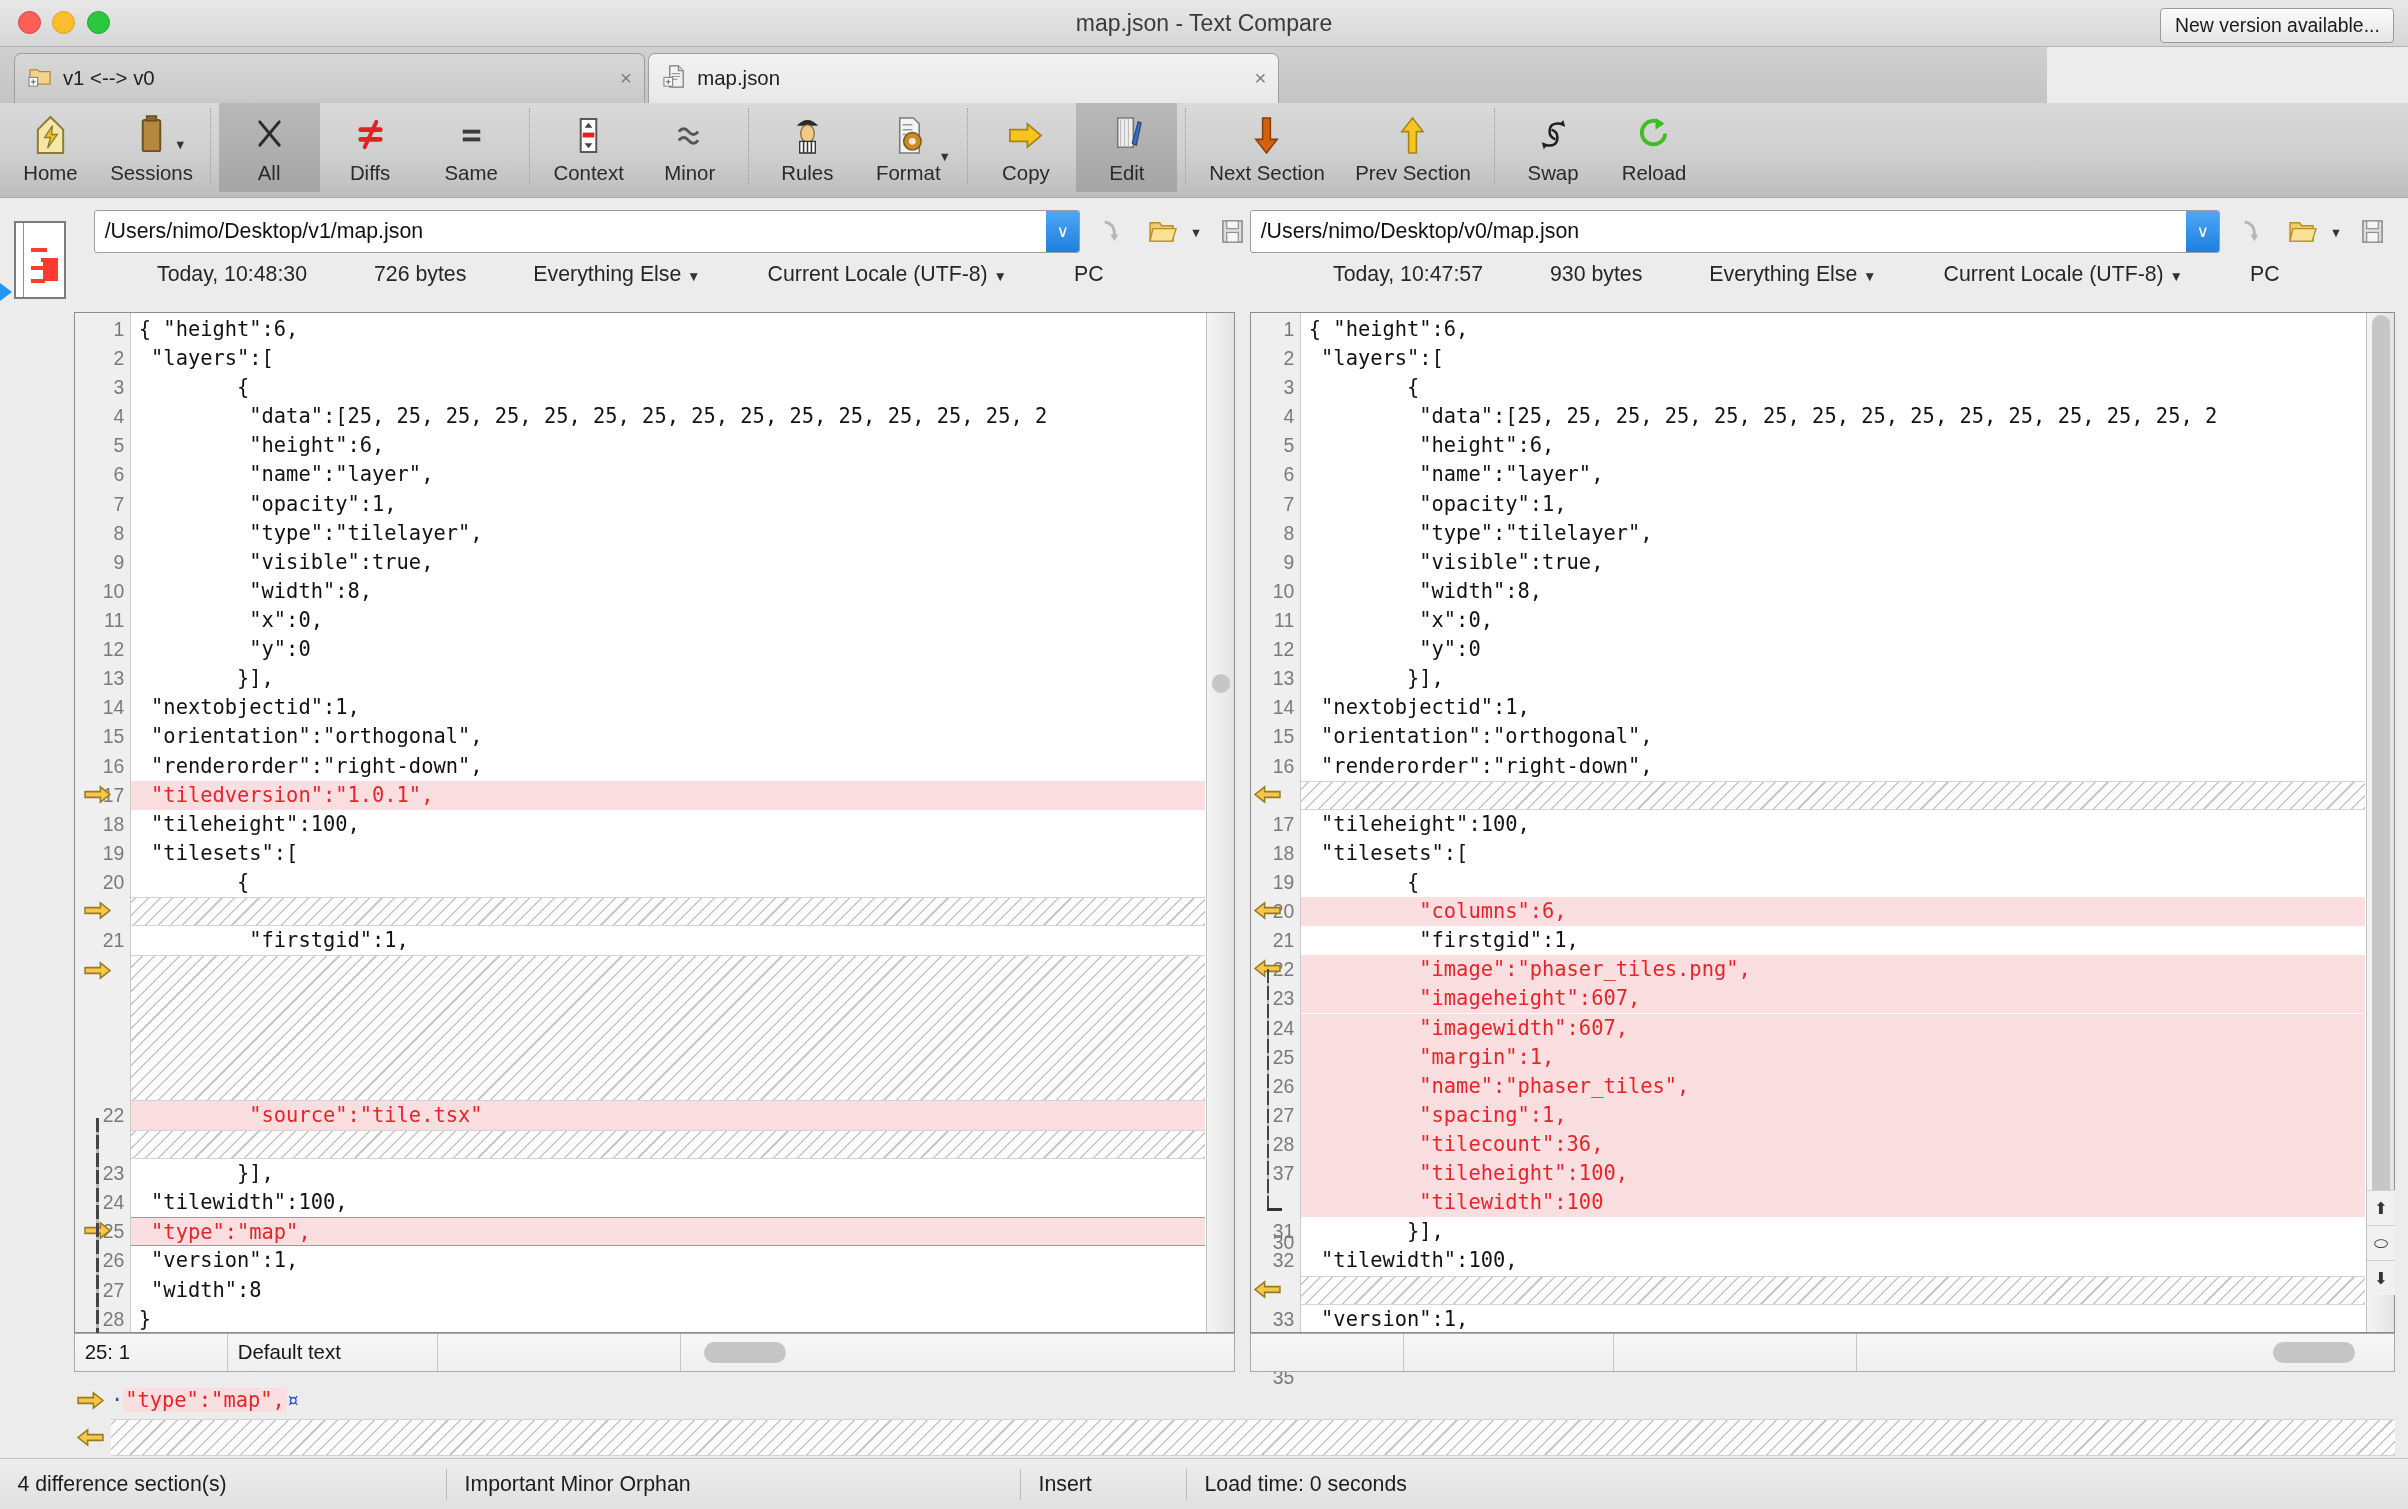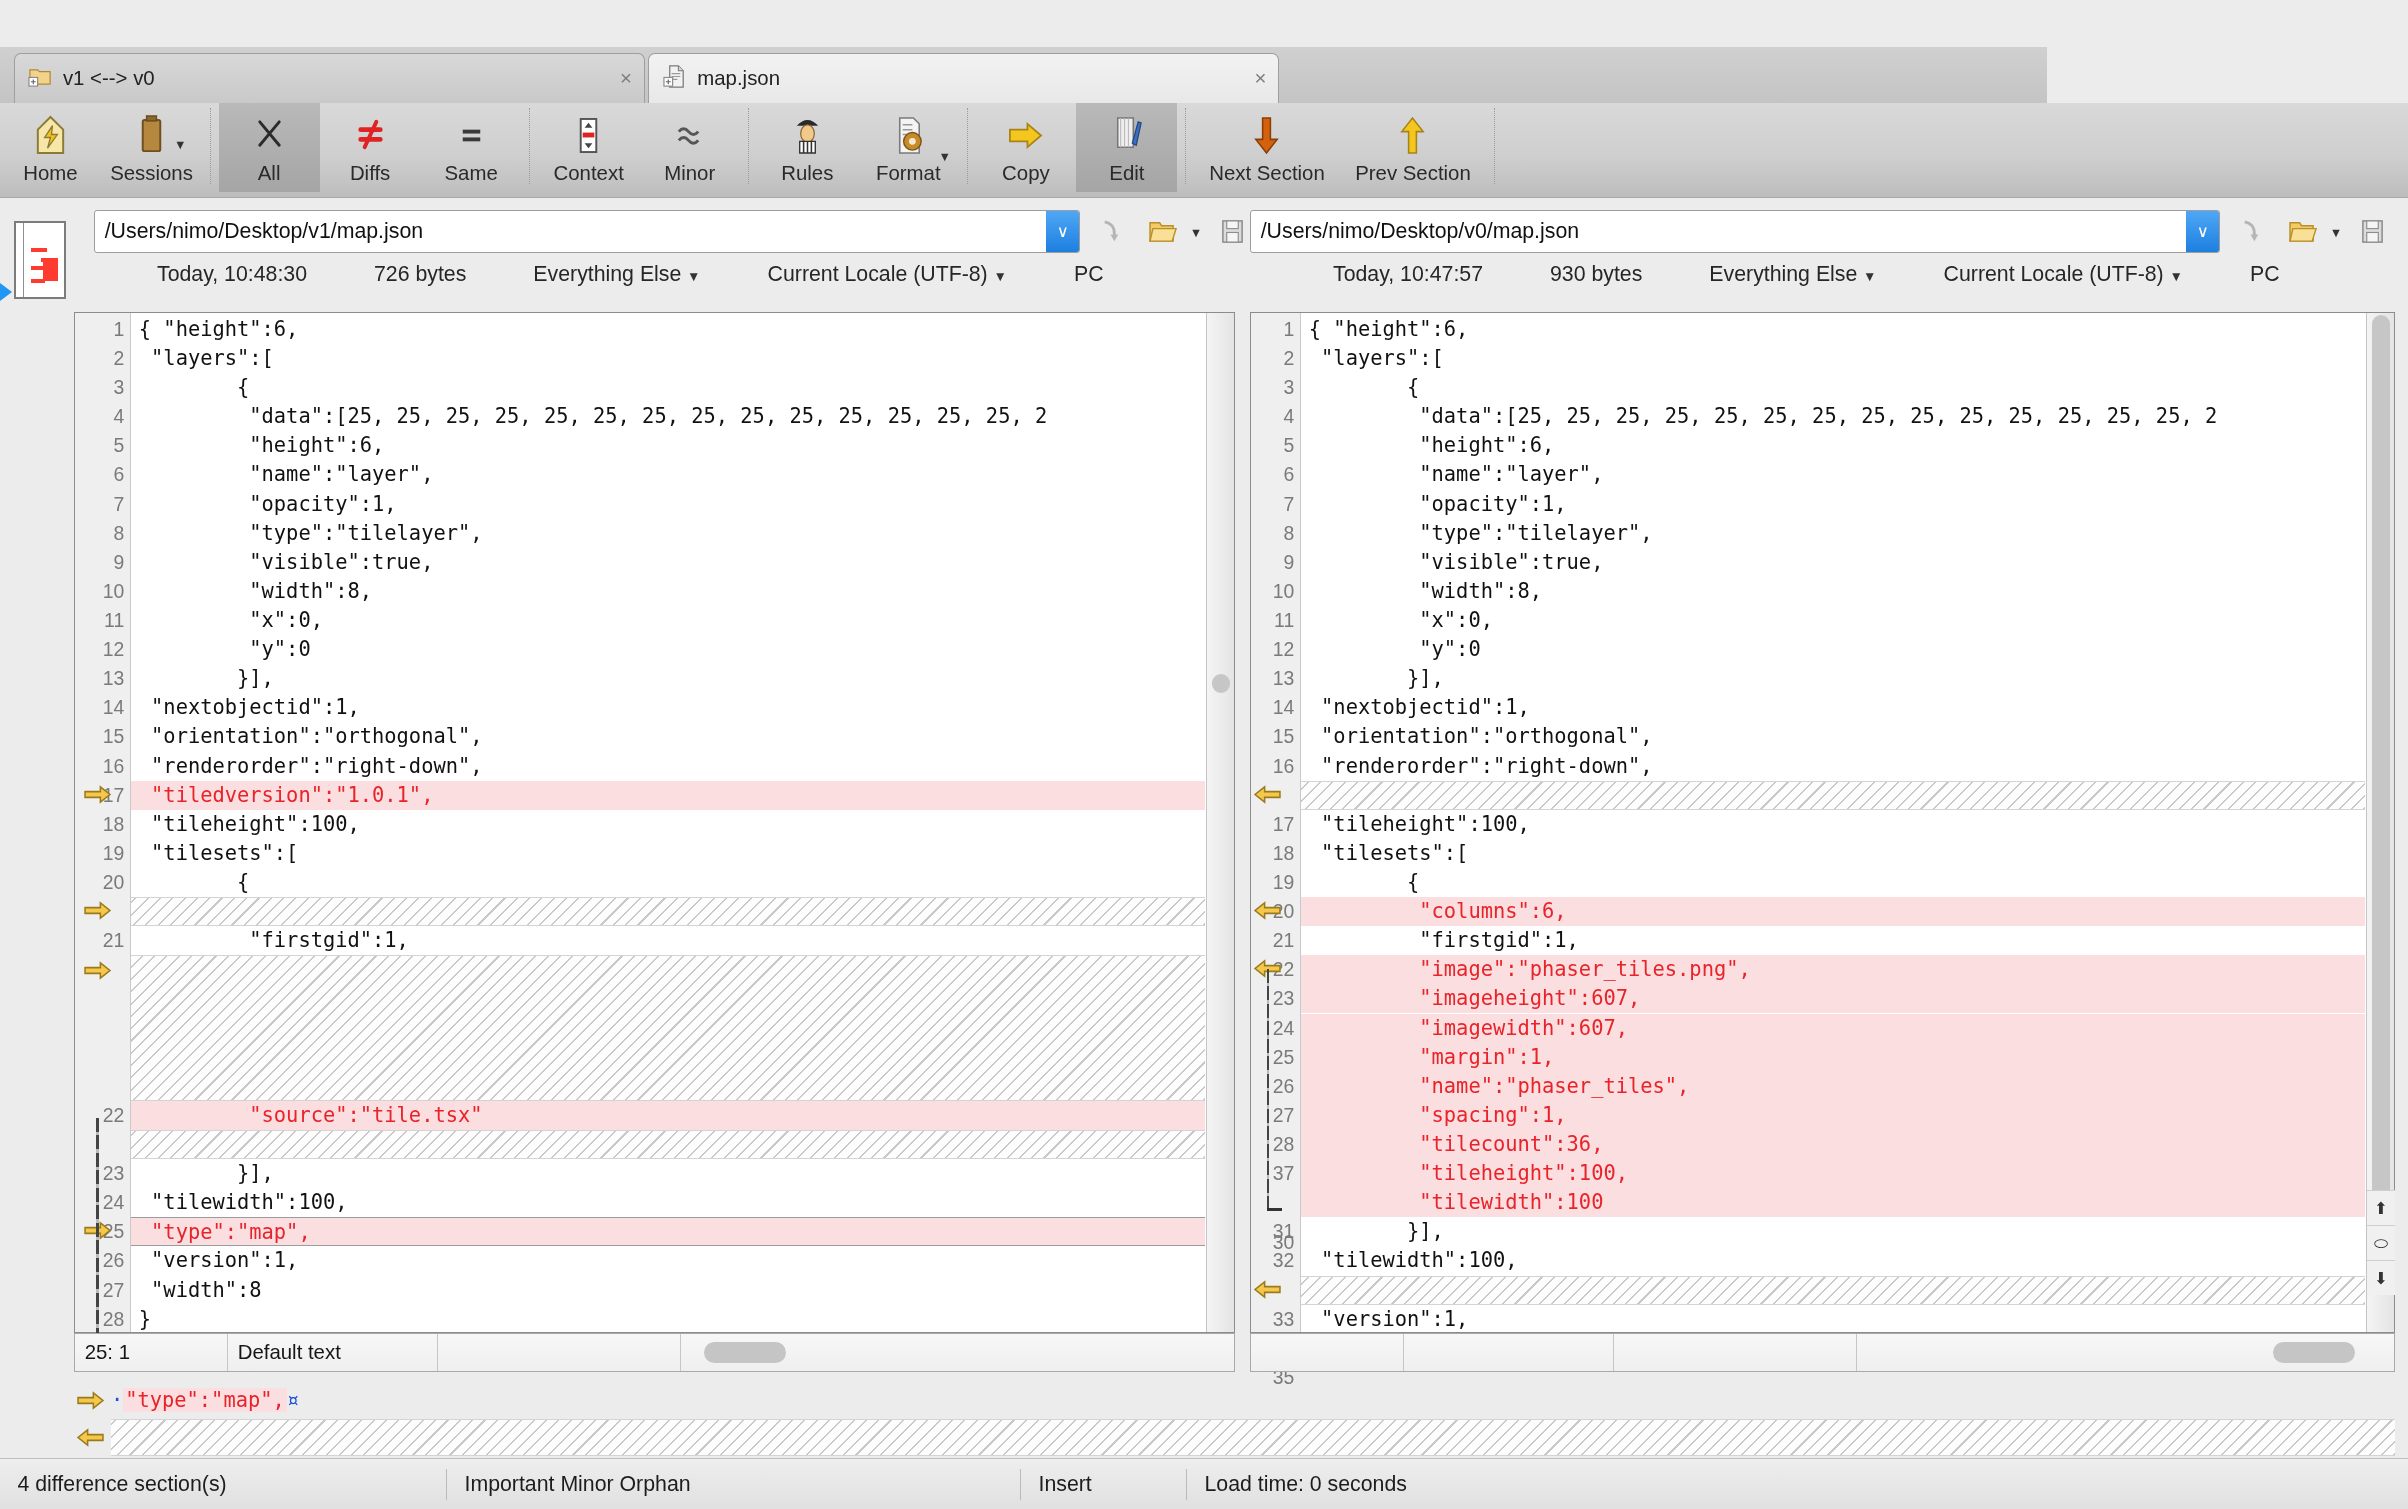--- a/index.html
+++ b/index.html
@@ -195,20 +195,29 @@
     border-top: 1px solid #bfbfbf; display: flex; align-items: center;
   }
   .sbcell { font-size: 21.3px; color: #1d1d1d; padding: 0 17.5px; white-space: nowrap; }
   .sbsep { width: 1px; height: 31px; background: #bbb; }
 </style>
 </head>
 <body>
 
 <div class="app">
 
+  <div class="titlebar">
+    <div class="traffic">
+      <div class="tl red"></div>
+      <div class="tl yellow"></div>
+      <div class="tl green"></div>
+    </div>
+    <div class="title-text">map.json - Text Compare</div>
+    <div class="newversion">New version available...</div>
+  </div>
 
   <div class="tabstrip">
     <div class="tab inactive tab1">
       <span>
         <svg width="25" height="25" viewBox="0 0 26 26">
           <path d="M2 6h8l2 2h11v13H2z" fill="#f3d28a" stroke="#b08a3a" stroke-width="1.3"></path>
           <rect x="1" y="14" width="9" height="9" fill="#fff" stroke="#8a8a8a" stroke-width="1.2"></rect>
           <path d="M5.5 16v5M3 18.5h5" stroke="#666" stroke-width="1.2"></path>
         </svg>
       </span>
@@ -371,20 +380,42 @@
         <div class="tbicon">
           <svg width="35" height="43" viewBox="0 0 36 44">
             <path d="M14 40h8V18h7L18 4 7 18h7z" fill="#f5c61e" stroke="#a8831a" stroke-width="1.6"></path>
           </svg>
         </div>
         <div class="tblabel">Prev Section</div>
       </div>
     </div>
     <div class="tbsep"></div>
 
+    <div class="tbgroup">
+      <div class="tbbtn">
+        <div class="tbicon">
+          <svg width="39" height="39" viewBox="0 0 40 40">
+            <path d="M28 8 q-12 -2 -12 8 q0 6 6 8" fill="none" stroke="#1f1f1f" stroke-width="2.6"></path>
+            <path d="M30 4 l-4 5 6 2z" fill="#1f1f1f"></path>
+            <path d="M12 30 q12 2 12 -8 q0 -6 -6 -8" fill="none" stroke="#1f1f1f" stroke-width="2.6"></path>
+            <path d="M10 34 l4 -5 -6 -2z" fill="#1f1f1f"></path>
+          </svg>
+        </div>
+        <div class="tblabel">Swap</div>
+      </div>
+      <div class="tbbtn">
+        <div class="tbicon">
+          <svg width="39" height="41" viewBox="0 0 40 42">
+            <path d="M28 10 a12 12 0 1 0 3 9" fill="none" stroke="#3fbe24" stroke-width="4"></path>
+            <path d="M21 3 l9 6 -9 6z" fill="#3fbe24"></path>
+          </svg>
+        </div>
+        <div class="tblabel">Reload</div>
+      </div>
+    </div>
   </div>
 
   <div class="minimap">
     <div class="mmband"></div>
     <div class="mmmark" style="left:15.5px; top:25px; width:15.5px; height:3.9px;"></div>
     <div class="mmmark" style="left:25px; top:35px; width:17.5px; height:3.9px;"></div>
     <div class="mmmark" style="left:15.5px; top:43px; width:13.6px; height:3.9px;"></div>
     <div class="mmmark" style="left:27px; top:39px; width:15.5px; height:19.4px;"></div>
     <div class="mmmark" style="left:15.5px; top:56px; width:13.6px; height:3.9px;"></div>
   </div>

